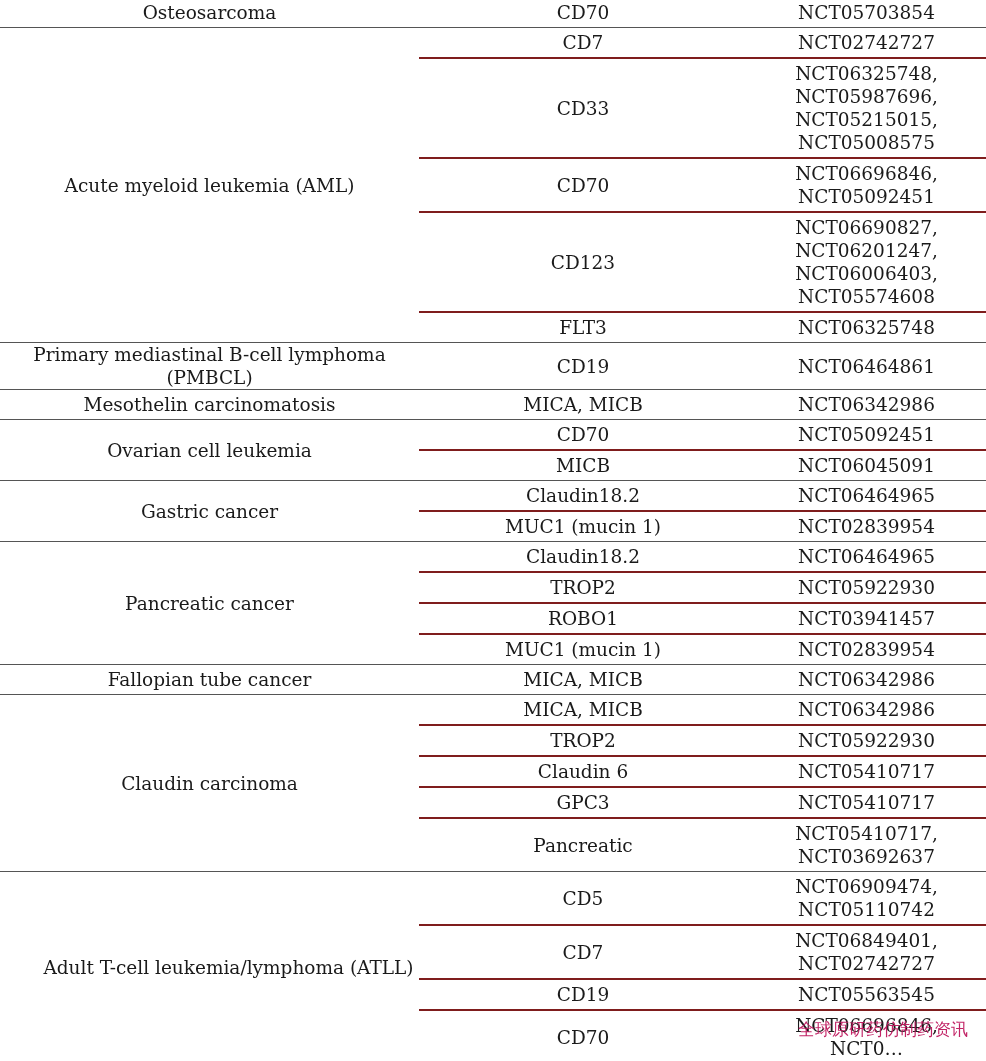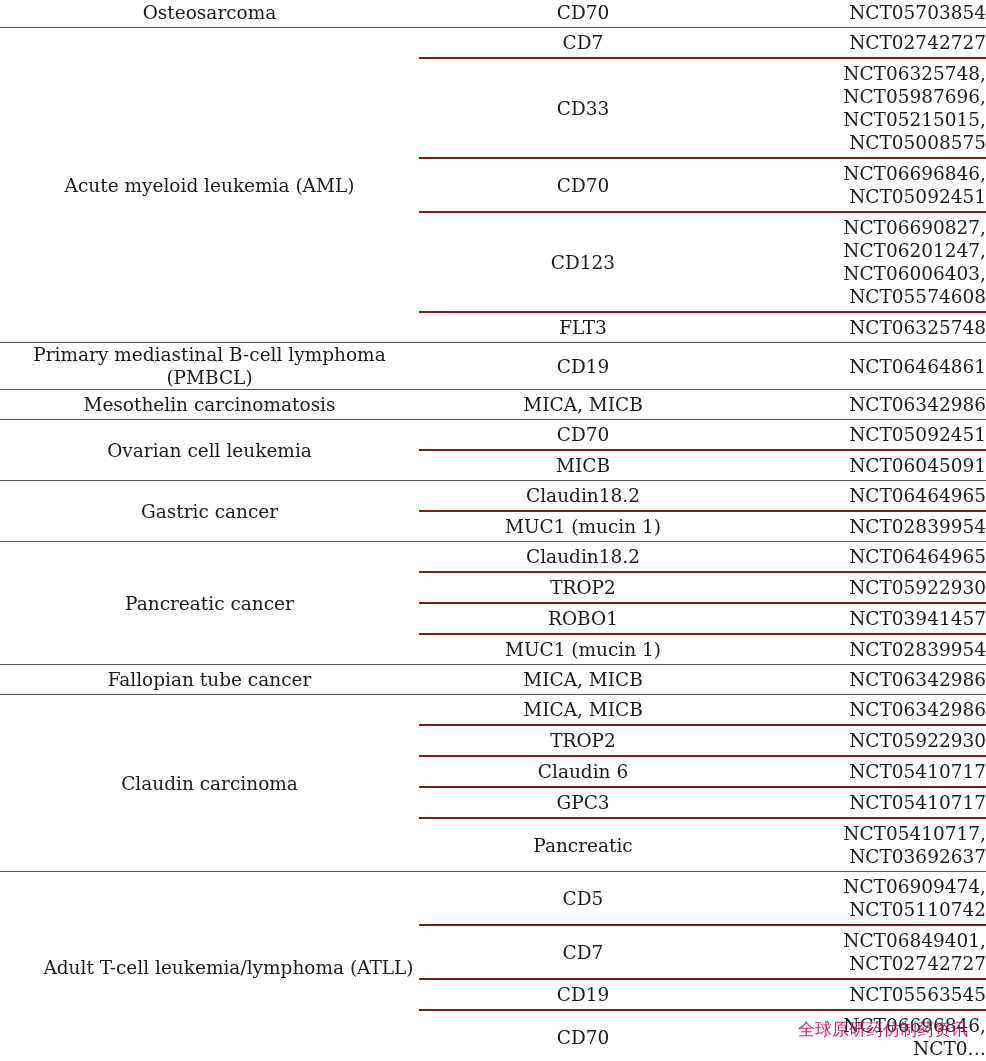--- a/index.html
+++ b/index.html
@@ -5,21 +5,21 @@
   html, body { margin:0; padding:0; background:#ffffff; }
   body { width:986px; height:1061px; overflow:hidden; position:relative;
          font-family:"DejaVu Serif","Liberation Serif",serif; color:#1a1a1a; }
   table { border-collapse:collapse; width:986px; table-layout:fixed; position:absolute; left:0; top:-2px; }
   col.c1 { width:419px; } col.c2 { width:328px; } col.c3 { width:239px; }
   td { text-align:center; vertical-align:middle; font-size:18.5px; line-height:23px; padding:3px 0 3px 0; }
   td.disease { padding:0 2px; }
   tr.group-start td { border-top:1px solid #555; }
   tr.sub td.target, tr.sub td.trial { border-top:2px solid #7f1d1d; }
   tr.last td { border-bottom:3px solid #111; }
-  .nct-line { display:block;text-align:right; }
+  .nct-line { display:block; }
   .watermark { position:absolute; right:18px; bottom:20px; color:#be185d; font-family:"DejaVu Sans",sans-serif;
                font-size:17px; letter-spacing:0px; opacity:0.95; }
 </style>
 </head>
 <body>
 
 <table>
   <colgroup>
       <col class="c1">
       <col class="c2">

